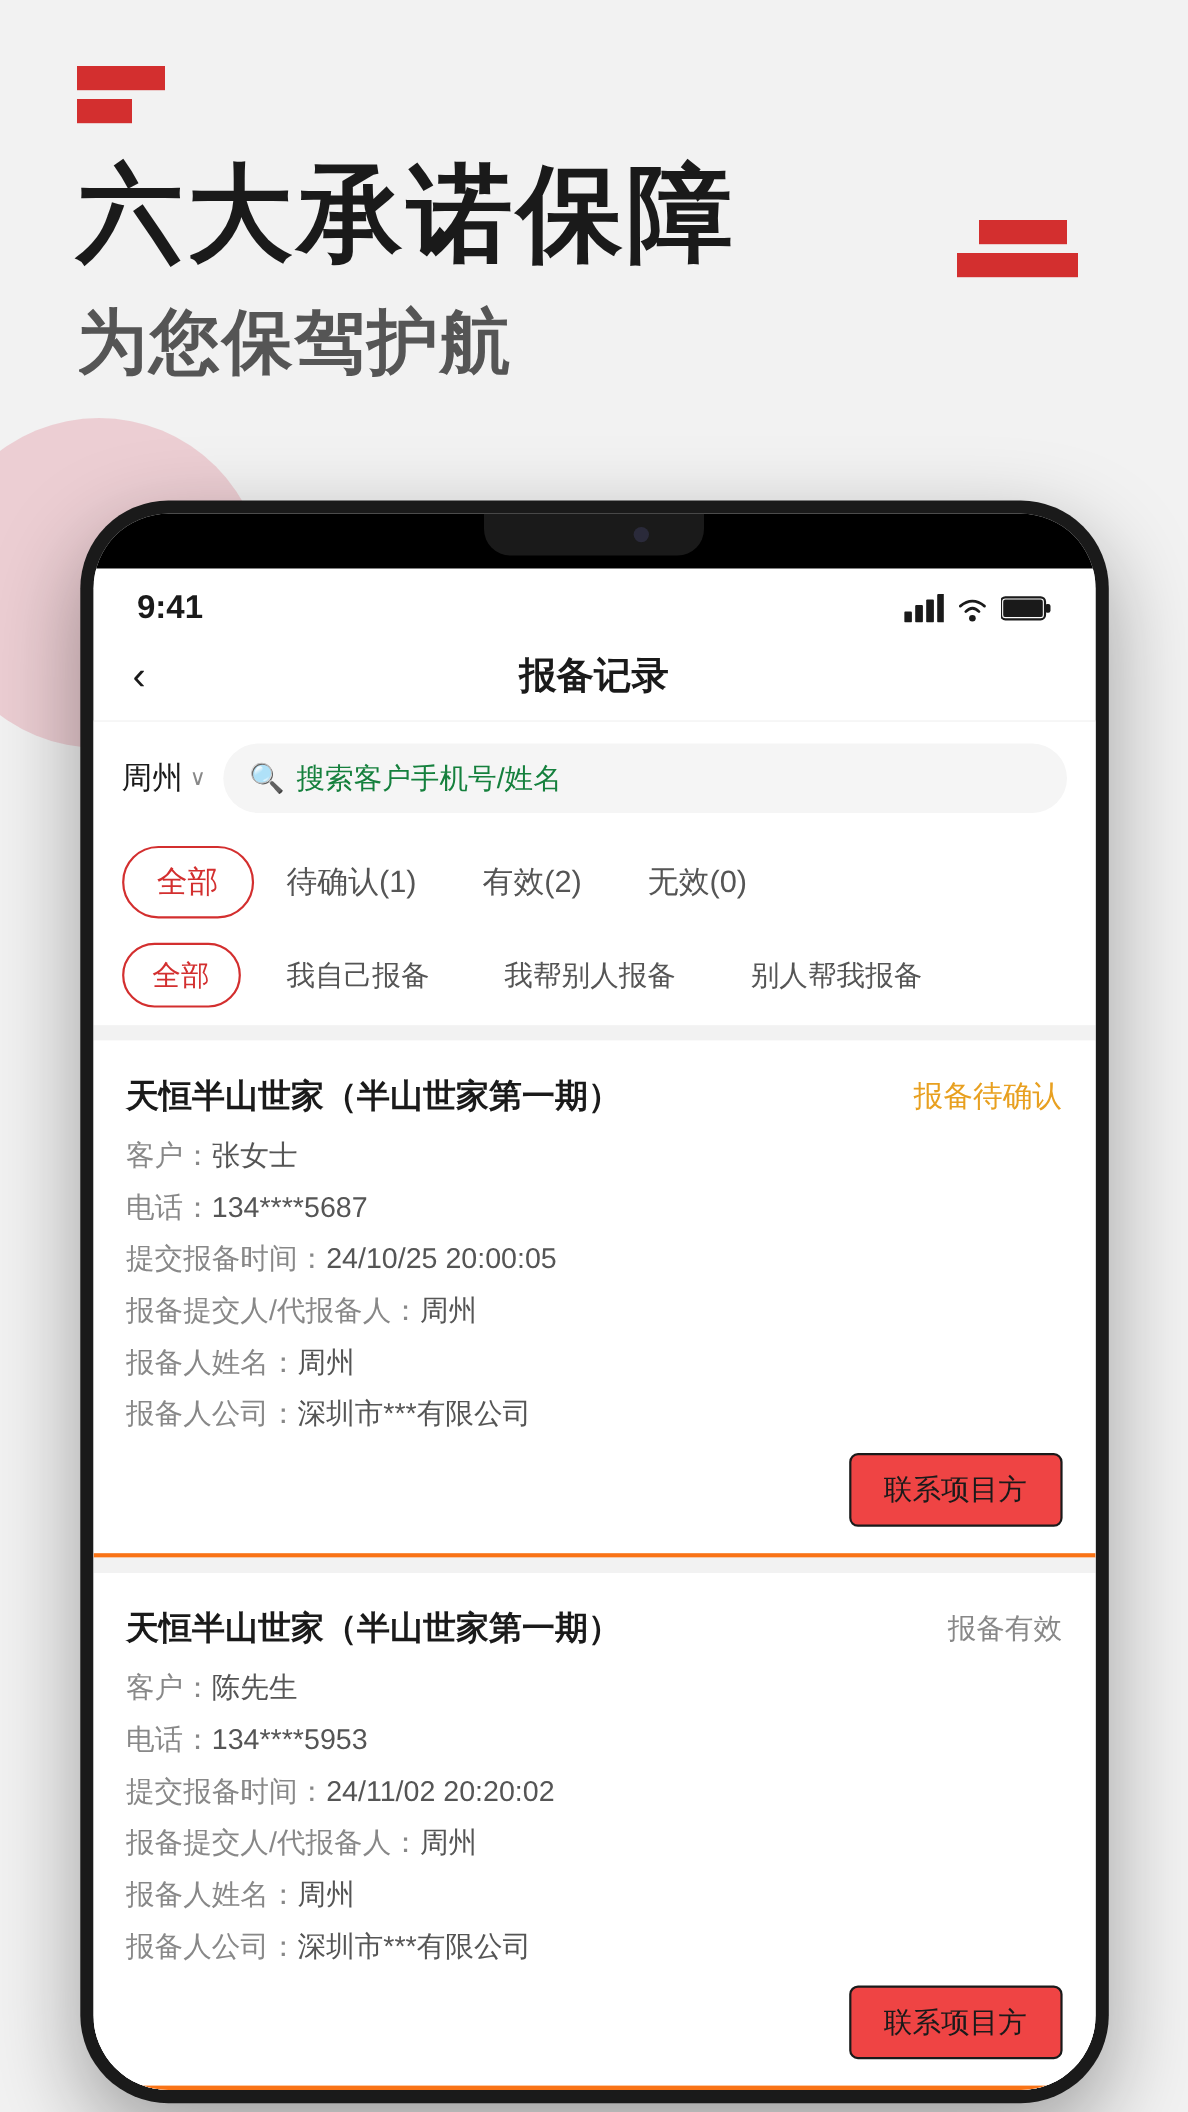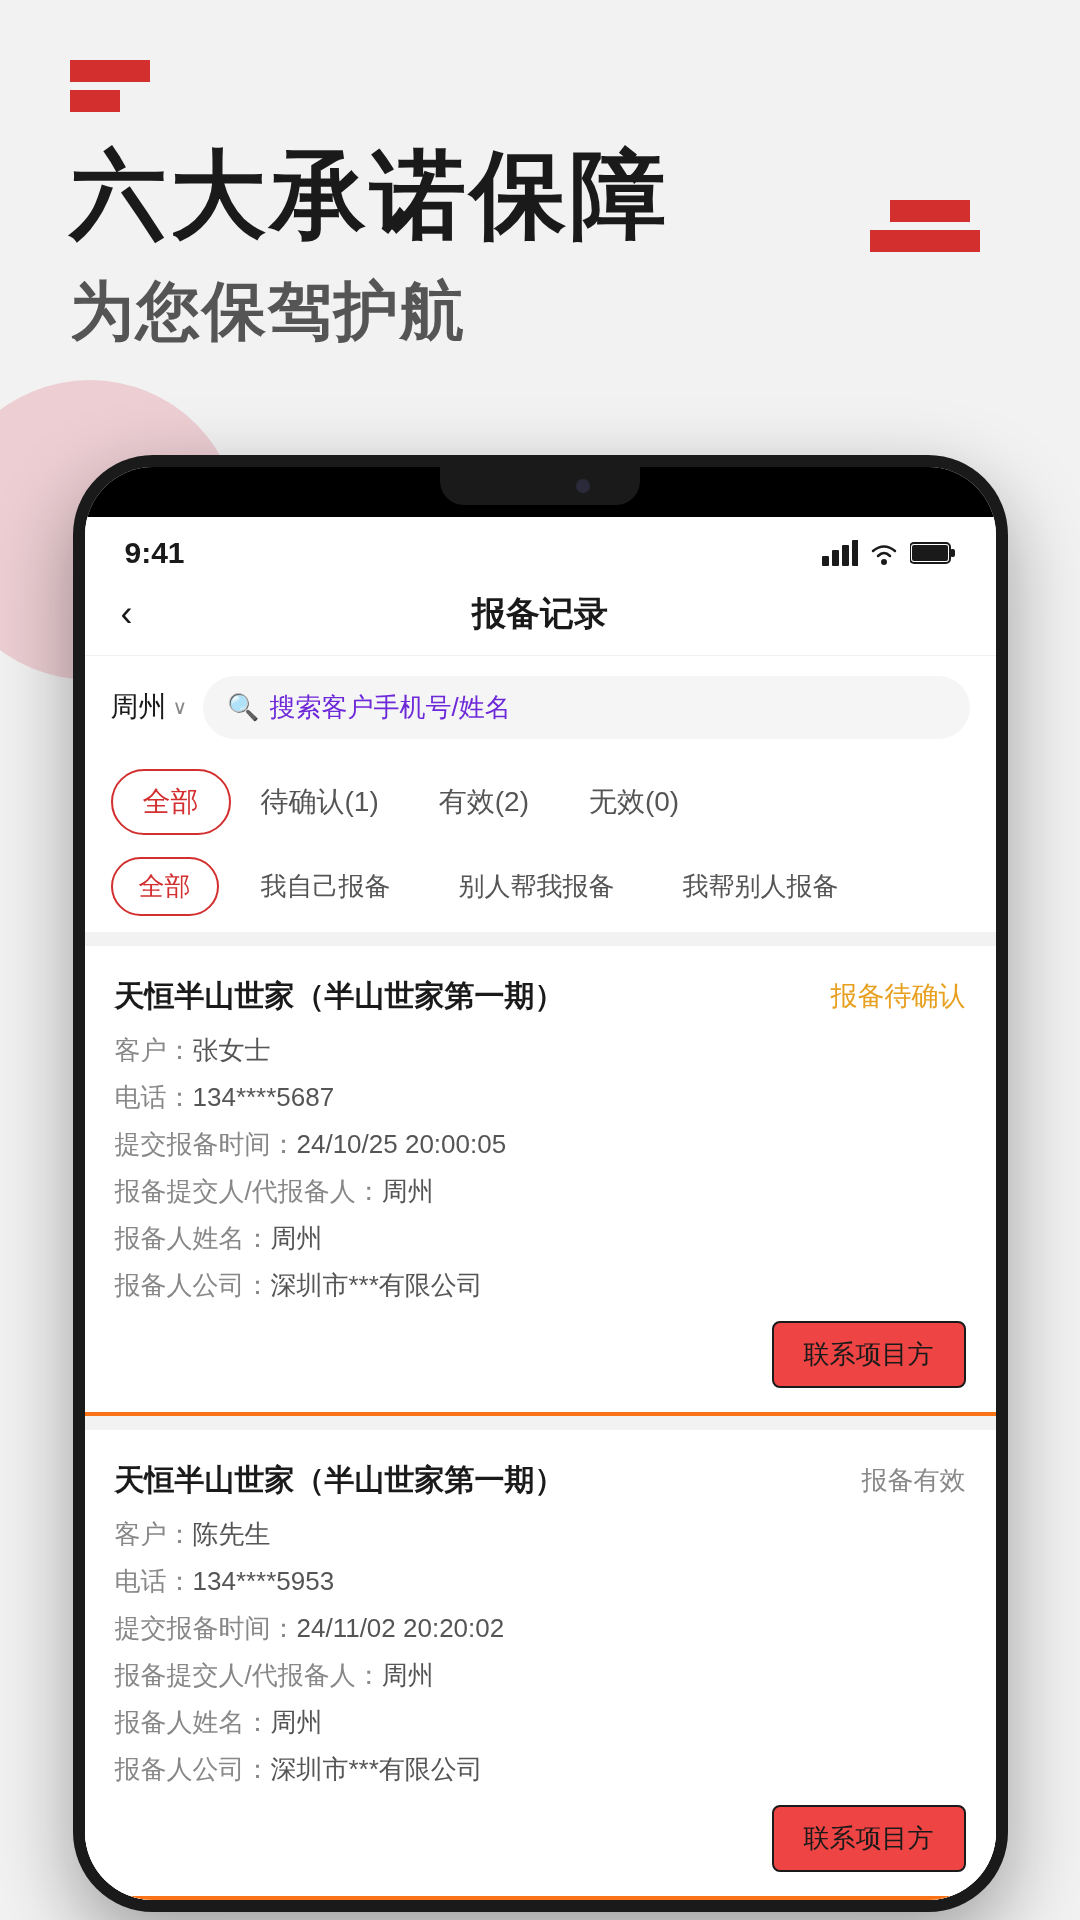--- a/index.html
+++ b/index.html
@@ -196,21 +196,21 @@
       display: flex;
       align-items: center;
       gap: 10px;
     }
     .search-icon-char {
       font-size: 26px;
       color: #aaa;
     }
     .search-placeholder {
       font-size: 26px;
-      color: #6d28d9;
+      color: #15803d;
     }
 
     
     .tab-filter {
       display: flex;
       align-items: center;
       padding: 10px 26px 14px 26px;
       gap: 0;
       background: #fff;
     }
@@ -379,22 +379,22 @@
         <div class="tab-filter">
           <div class="tab-item active">全部</div>
           <div class="tab-item">待确认(1)</div>
           <div class="tab-item">有效(2)</div>
           <div class="tab-item">无效(0)</div>
         </div>
 
         <div class="sub-filter">
           <div class="sub-item active">全部</div>
           <div class="sub-item">我自己报备</div>
+          <div class="sub-item">我帮别人报备</div>
           <div class="sub-item">别人帮我报备</div>
-          <div class="sub-item">我帮别人报备</div>
         </div>
 
         <div class="divider"></div>
 
         <div class="record-card">
           <div class="record-header">
             <span class="record-title">天恒半山世家（半山世家第一期）</span>
             <span class="record-status-pending">报备待确认</span>
           </div>
           <div class="record-row">

